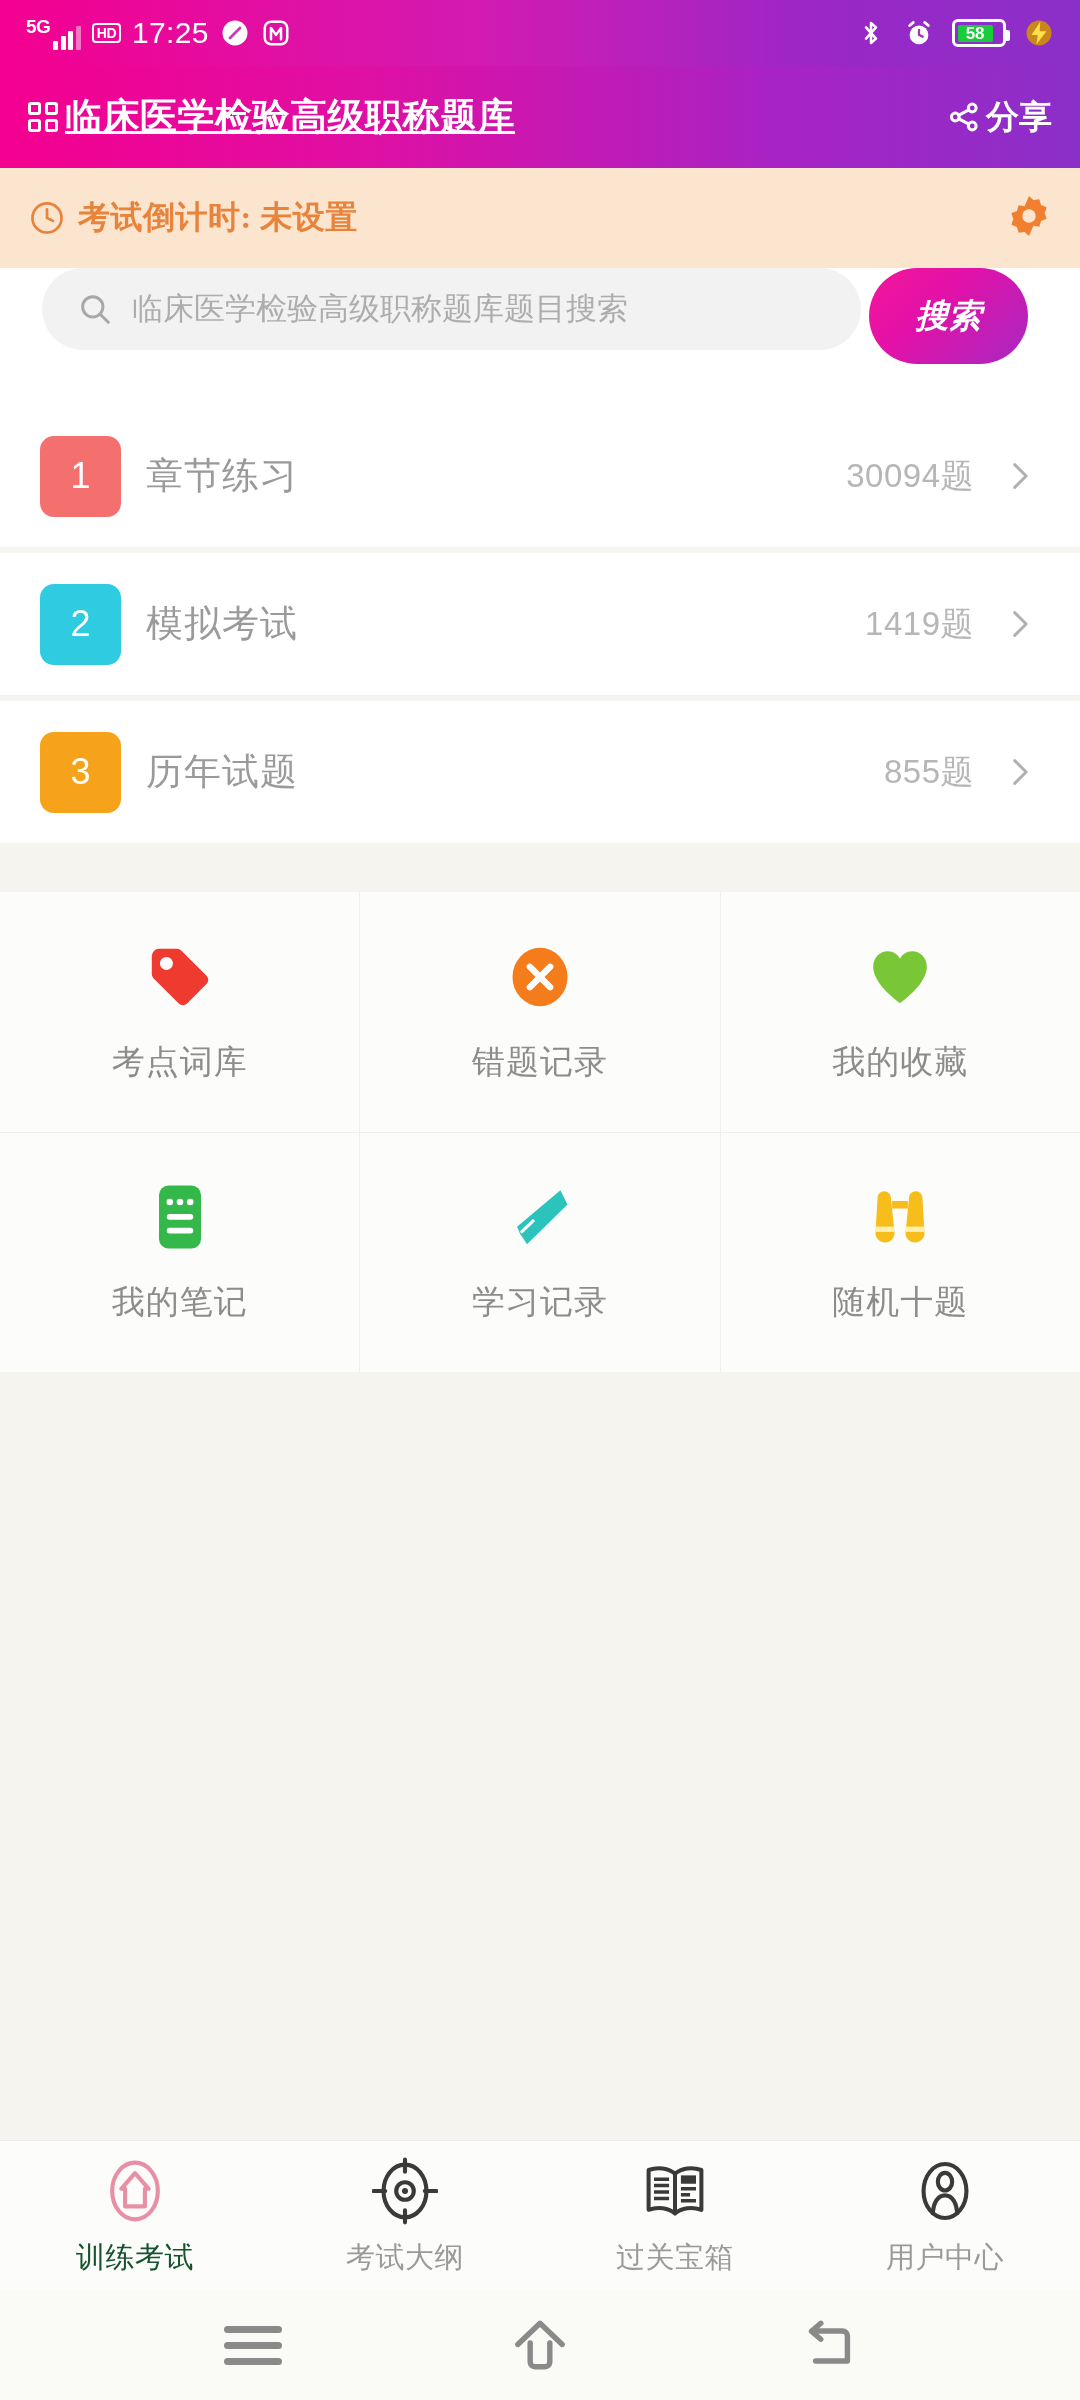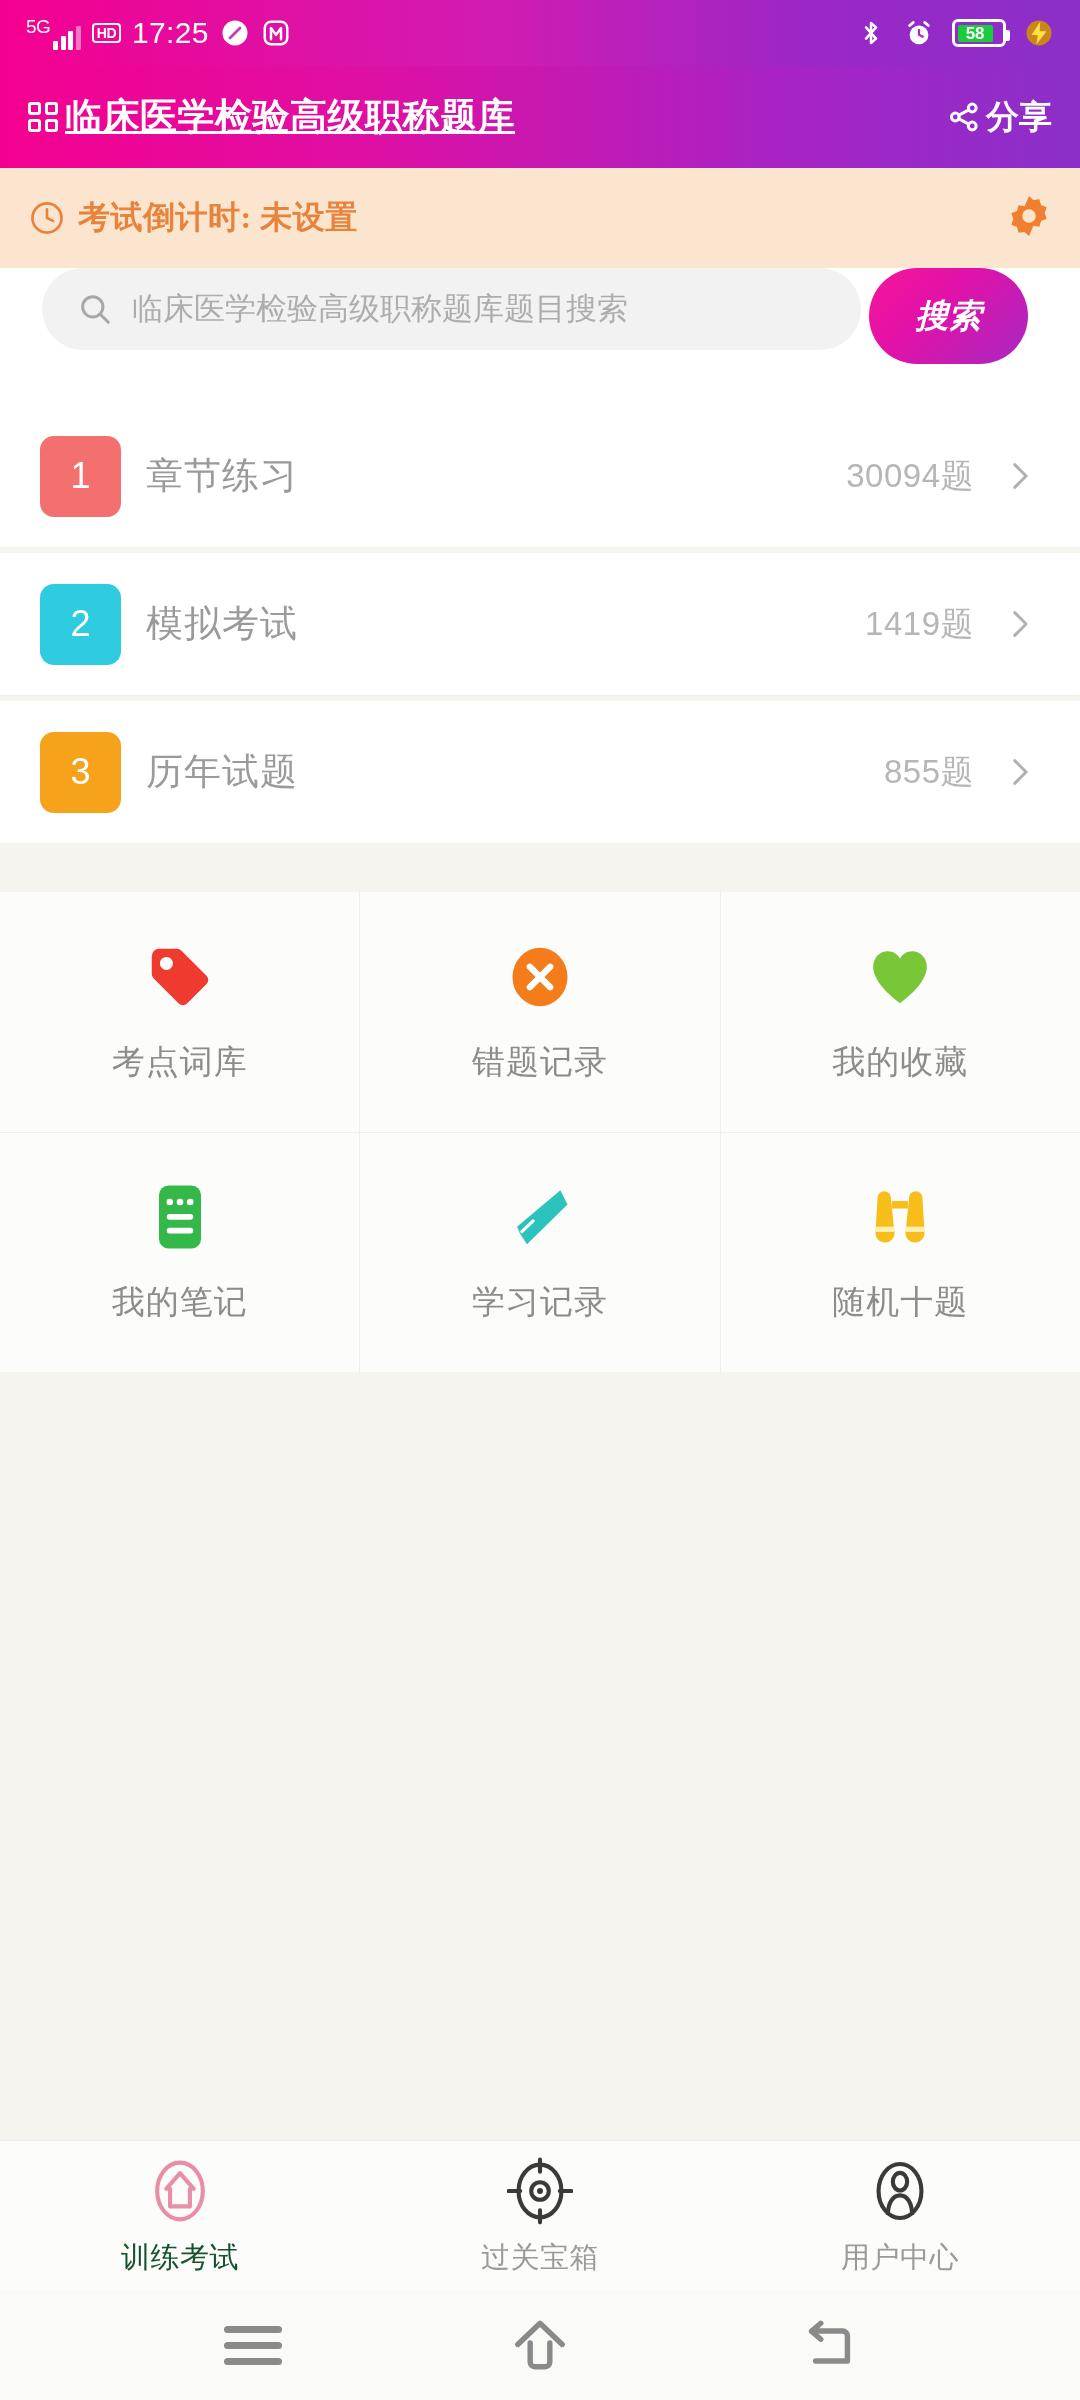--- a/index.html
+++ b/index.html
@@ -12,21 +12,21 @@
 
   
   .statusbar {
     height:66px; flex:0 0 66px;
     background:linear-gradient(90deg,#F40090 0%,#D21BB2 45%,#9B27C6 75%,#8B2FC9 100%);
     display:flex; align-items:center; padding:0 26px; color:#fff;
   }
   .sb-left { display:flex; align-items:center; gap:11px; }
   .sb-right { display:flex; align-items:center; gap:18px; margin-left:auto; }
   .net5g { display:flex; align-items:flex-end; gap:3px; }
-  .net5g .lbl { font-size:19px; font-weight:normal; line-height:1; margin-bottom:14px; letter-spacing:-0.5px;}
+  .net5g .lbl { font-size:19px; font-weight:bold; line-height:1; margin-bottom:14px; letter-spacing:-0.5px;}
   .bars { display:flex; align-items:flex-end; gap:2.5px; height:26px; }
   .bars i { width:5px; background:#fff; border-radius:1px; display:block; }
   .bars i:nth-child(1){height:9px;} .bars i:nth-child(2){height:14px;}
   .bars i:nth-child(3){height:19px;} .bars i:nth-child(4){height:24px;opacity:.45;}
   .hd-badge {
     border:2.5px solid #fff; border-radius:4px; font-size:14px; font-weight:bold;
     padding:1px 3px; line-height:1.05; letter-spacing:-0.5px;
   }
   .clock-txt { font-size:30px; font-weight:500; letter-spacing:0.3px; line-height:1; }
   .ico-sb { width:30px; height:30px; display:block; }
@@ -344,23 +344,35 @@
 
     <div class="tab">
       <span class="tab-ico">
         <svg width="66" height="72" viewBox="0 0 24 26">
           <ellipse cx="12" cy="13" rx="7.8" ry="9.6" fill="none" stroke="#3A3A3A" stroke-width="1.5"></ellipse>
           <circle cx="12" cy="13" r="3.2" fill="none" stroke="#3A3A3A" stroke-width="1.5"></circle>
           <circle cx="12" cy="13" r="1.1" fill="#3A3A3A"></circle>
           <path d="M12 1.6 L12 6 M12 20 L12 24.4 M0.6 13 L4.8 13 M19.2 13 L23.4 13" stroke="#3A3A3A" stroke-width="1.5" stroke-linecap="round"></path>
         </svg>
       </span>
+      <span class="tab-label">考试大纲</span>
+    </div>
+
+    <div class="tab">
+      <span class="tab-ico">
+        <svg width="70" height="66" viewBox="0 0 26 24">
+          <path d="M13 5.6 C10.6 3.4 6.6 3.0 3.2 4.2 L3.2 19.0 C6.6 17.8 10.6 18.2 13 20.4 C15.4 18.2 19.4 17.8 22.8 19.0 L22.8 4.2 C19.4 3.0 15.4 3.4 13 5.6 Z" fill="none" stroke="#3A3A3A" stroke-width="1.5" stroke-linejoin="round"></path>
+          <path d="M13 5.6 L13 20.4" stroke="#3A3A3A" stroke-width="1.5"></path>
+          <path d="M5.2 7.6 H10.8 M5.2 10 H10.8 M5.2 12.4 H10.8 M5.2 14.8 H10.8" stroke="#3A3A3A" stroke-width="1.3"></path>
+          <rect x="15.2" y="6.2" width="5.6" height="3.1" fill="#3A3A3A"></rect>
+          <path d="M15.2 11.2 H20.8 M15.2 13.4 H18.6 M15.2 15.6 H20.8" stroke="#3A3A3A" stroke-width="1.3"></path>
+        </svg>
+      </span>
       <span class="tab-label">过关宝箱</span>
     </div>
-
 
     <div class="tab">
       <span class="tab-ico">
         <svg width="66" height="72" viewBox="0 0 24 26">
           <ellipse cx="12" cy="13" rx="7.8" ry="9.8" fill="none" stroke="#3A3A3A" stroke-width="1.5"></ellipse>
           <ellipse cx="12" cy="9.6" rx="2.6" ry="3.2" fill="none" stroke="#3A3A3A" stroke-width="1.5"></ellipse>
           <path d="M7.6 21.6 C7.6 17.4 9.4 14.6 12 14.6 C14.6 14.6 16.4 17.4 16.4 21.6" fill="none" stroke="#3A3A3A" stroke-width="1.5"></path>
         </svg>
       </span>
       <span class="tab-label">用户中心</span>

